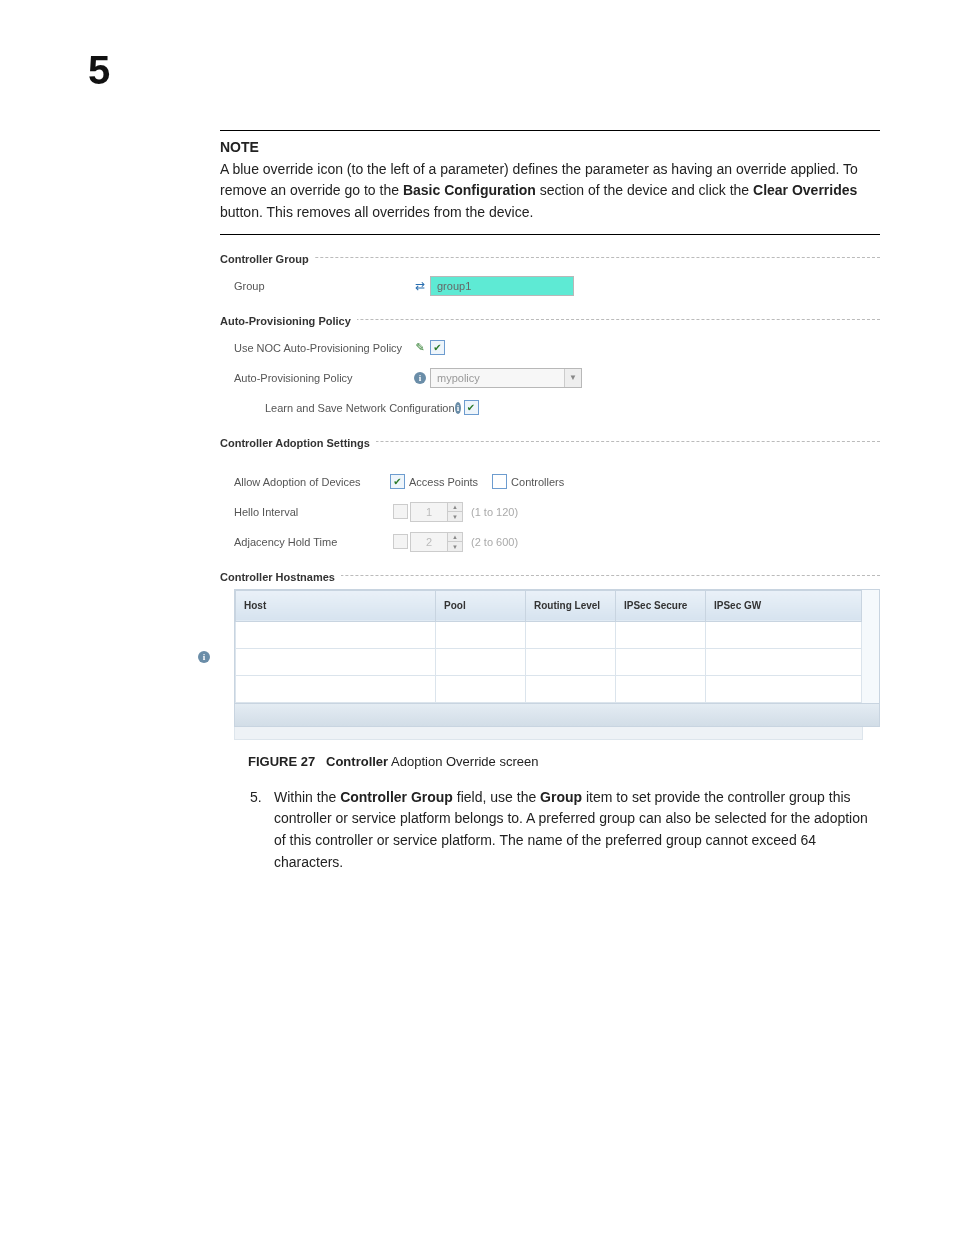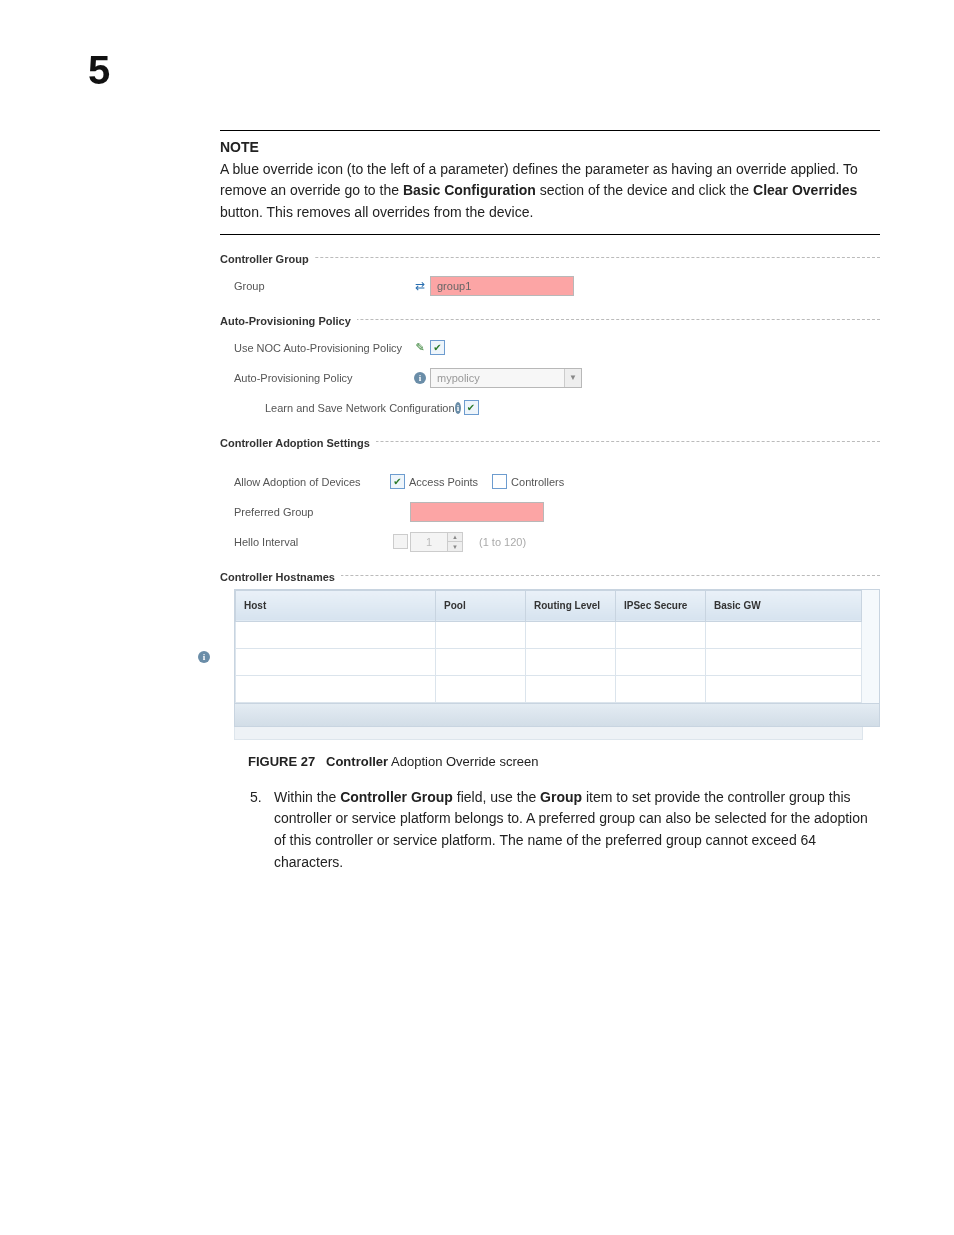--- a/index.html
+++ b/index.html
@@ -99,21 +99,21 @@
     display: flex;
     align-items: center;
     justify-content: center;
   }
   .input-text {
     border: 1px solid #b8b8b8;
     height: 18px;
     padding: 0 6px;
     font-size: 11px;
     color: #666;
-    background: #fca5a5;
+    background: #5eead4;
     display: flex;
     align-items: center;
   }
   .dropdown {
     border: 1px solid #b8b8b8;
     height: 18px;
     display: flex;
     align-items: center;
     background: #f7f7f7;
   }
@@ -156,21 +156,21 @@
     border: 1px solid #ccc;
     border-left: none;
     display:flex; flex-direction:column;
     background:#eee;
   }
   .spinner .sp-btns div {
     flex:1; font-size:6px; color:#888;
     display:flex; align-items:center; justify-content:center;
   }
   .spinner .sp-btns div:first-child { border-bottom:1px solid #ccc; }
-  .range-hint { margin-left:16px; color:#aaa; font-size:11px; }
+  .range-hint { margin-left:8px; color:#aaa; font-size:11px; }
 
   
   .host-table-wrap {
     margin-top: 4px;
     margin-left: 14px;
     border: 1px solid #c8d4e0;
     background: #f5f9fc;
   }
   .host-table {
     width: 627px;
@@ -307,41 +307,50 @@
 
         <div class="row">
           <div class="row-label" style="width:156px;">Allow Adoption of Devices</div>
           <span class="checkbox">✔</span>
           <span class="cb-label">Access Points</span>
           <span class="checkbox unchecked">✔</span>
           <span class="cb-label">Controllers</span>
         </div>
 
 
-        <div class="row">
-          <div class="row-label" style="width:156px;">Preferred Group</div>
-          <div style="width:20px;"></div>
-          <div class="input-text" style="width:120px;"></div>
-        </div>
 
         <div class="row">
           <div class="row-label" style="width:156px;">Hello Interval</div>
           <div class="icon-slot">
               <span class="checkbox unchecked" style="border-color:#ccc;background:#f4f4f4;">✔</span>
             </div>
           <div class="spinner">
             <div class="sp-val">1</div>
             <div class="sp-btns">
                 <div>▲</div>
                 <div>▼</div>
               </div>
           </div>
           <span class="range-hint">(1 to 120)</span>
         </div>
 
+        <div class="row">
+          <div class="row-label" style="width:156px;">Adjacency Hold Time</div>
+          <div class="icon-slot">
+              <span class="checkbox unchecked" style="border-color:#ccc;background:#f4f4f4;">✔</span>
+            </div>
+          <div class="spinner">
+            <div class="sp-val">2</div>
+            <div class="sp-btns">
+                <div>▲</div>
+                <div>▼</div>
+              </div>
+          </div>
+          <span class="range-hint">(2 to 600)</span>
+        </div>
       </div>
 
       <div class="fieldset" style="position:relative;">
         <div class="fieldset-line"></div>
         <span class="fieldset-label">Controller Hostnames</span>
 
         <div class="section-info-icon">
             <span class="info-circle">i</span>
           </div>
 
@@ -353,21 +362,21 @@
               <col style="width:90px;">
               <col style="width:90px;">
               <col>
             </colgroup>
             <thead>
               <tr>
                 <th>Host</th>
                 <th>Pool</th>
                 <th>Routing Level</th>
                 <th>IPSec Secure</th>
-                <th>Basic GW</th>
+                <th>IPSec GW</th>
               </tr>
             </thead>
             <tbody>
               <tr>
                   <td></td>
                   <td></td>
                   <td></td>
                   <td></td>
                   <td></td>
                 </tr>

